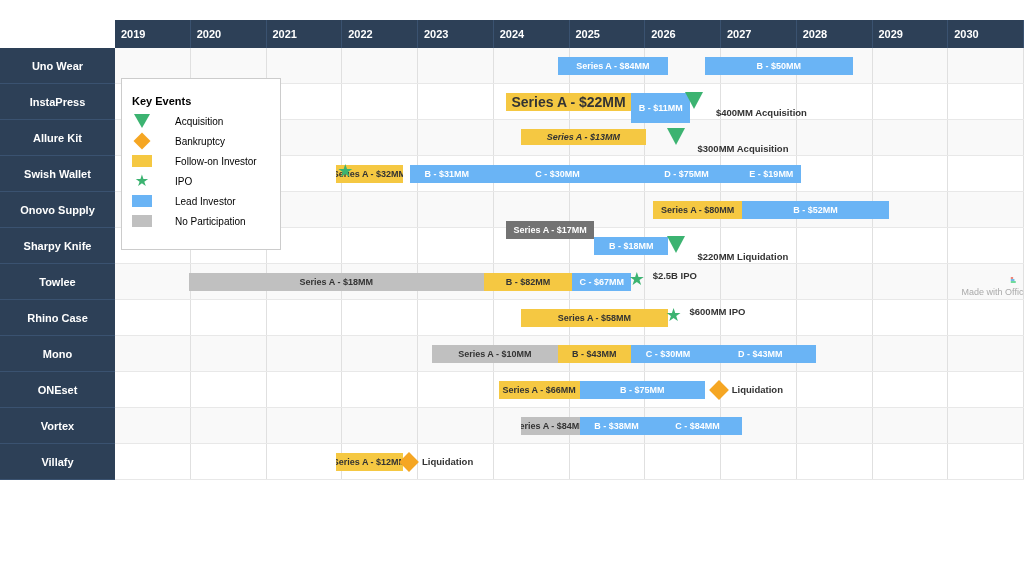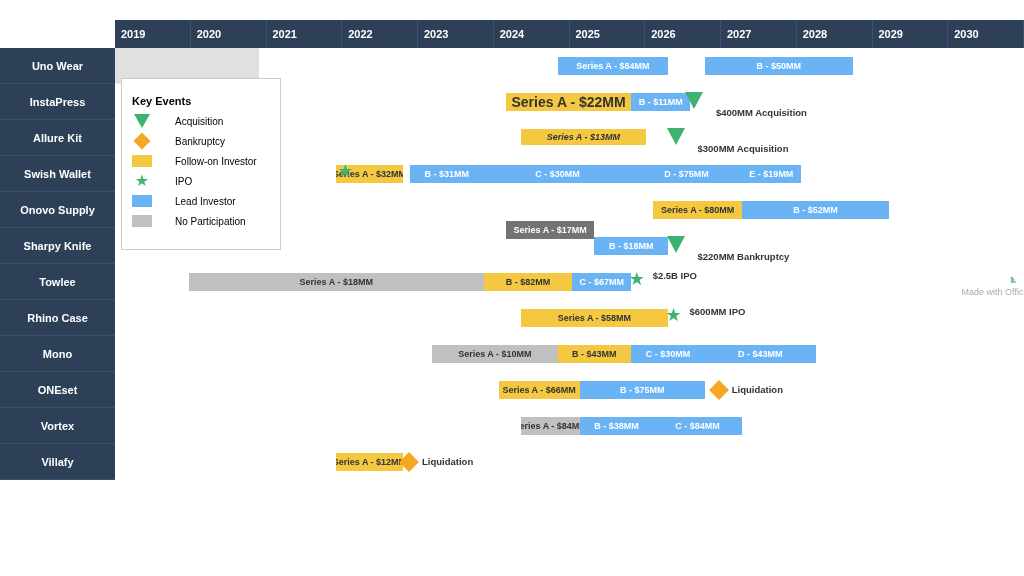--- a/index.html
+++ b/index.html
@@ -77,21 +77,21 @@
       align-items: center;
       justify-content: flex-start;
       padding-left: 6px;
       border-right: 1px solid #3a5270;
     }
 
     
     .grid-rows {
       flex: 1;
       display: flex;
-      flex-direction: row;
+      flex-direction: column;
       position: relative;
     }
 
     .grid-row {
       height: 36px;
       display: flex;
       position: relative;
       border-bottom: 1px solid #e8e8e8;
     }
 
@@ -418,40 +418,40 @@
           <div class="grid-cell"></div>
             <div class="grid-cell"></div>
           <div class="grid-cell"></div>
             <div class="grid-cell"></div>
         </div>
 
         <div class="events-layer" id="events-layer">
             <div style="position: absolute; left: 442.5px; top: 9px; width: 110.625px; height: 18px; background: rgb(106, 180, 245); display: flex; align-items: center; justify-content: center; font-size: 9px; font-weight: 600; color: rgb(255, 255, 255); white-space: nowrap; overflow: hidden;">Series A - $84MM</div>
             <div style="position: absolute; left: 590px; top: 9px; width: 147.5px; height: 18px; background: rgb(106, 180, 245); display: flex; align-items: center; justify-content: center; font-size: 9px; font-weight: 600; color: rgb(255, 255, 255); white-space: nowrap; overflow: hidden;">B - $50MM</div>
             <div style="position: absolute; left: 390.875px; top: 45px; width: 125.375px; height: 18px; background: rgb(245, 200, 66); display: flex; align-items: center; justify-content: center; font-size: 14px; font-weight: 600; color: rgb(51, 51, 51); white-space: nowrap; overflow: hidden;">Series A - $22MM</div>
-            <div style="position: absolute; left: 516.25px; top: 45px; width: 59px; height: 18px; background: rgb(106, 180, 245); display: flex; align-items: center; justify-content: center; font-size: 9px; font-weight: 600; color: rgb(255, 255, 255); white-space: nowrap; overflow: hidden;">B - $11MM</div>
+            <div style="position: absolute; left: 516.25px; top: 45px; width: 59px; height: 30px; background: rgb(106, 180, 245); display: flex; align-items: center; justify-content: center; font-size: 9px; font-weight: 600; color: rgb(255, 255, 255); white-space: nowrap; overflow: hidden;">B - $11MM</div>
             <div style="position: absolute; left: 569.938px; top: 44px; width: 0px; height: 0px; border-left: 9px solid transparent; border-right: 9px solid transparent; border-top: 17px solid rgb(60, 179, 113);">
               <span style="position: absolute; left: 22px; top: -2px; white-space: nowrap; font-size: 9.5px; font-weight: 600; color: rgb(51, 51, 51);">$400MM Acquisition</span>
             </div>
             <div style="position: absolute; left: 405.625px; top: 81px; width: 125.375px; height: 16px; background: rgb(245, 200, 66); display: flex; align-items: center; justify-content: center; font-size: 9px; font-weight: 600; color: rgb(51, 51, 51); white-space: nowrap; overflow: hidden; font-style: italic;">Series A - $13MM</div>
             <div style="position: absolute; left: 551.5px; top: 80px; width: 0px; height: 0px; border-left: 9px solid transparent; border-right: 9px solid transparent; border-top: 17px solid rgb(60, 179, 113);">
               <span style="position: absolute; left: 22px; top: -2px; white-space: nowrap; font-size: 9.5px; font-weight: 600; color: rgb(51, 51, 51);">$300MM Acquisition</span>
             </div>
             <div style="position: absolute; left: 221.25px; top: 117px; width: 66.375px; height: 18px; background: rgb(245, 200, 66); display: flex; align-items: center; justify-content: center; font-size: 9px; font-weight: 600; color: rgb(51, 51, 51); white-space: nowrap; overflow: hidden;">Series A - $32MM</div>
             <div style="position: absolute; left: 295px; top: 117px; width: 73.75px; height: 18px; background: rgb(106, 180, 245); display: flex; align-items: center; justify-content: center; font-size: 9px; font-weight: 600; color: rgb(255, 255, 255); white-space: nowrap; overflow: hidden;">B - $31MM</div>
             <div style="position: absolute; left: 368.75px; top: 117px; width: 147.5px; height: 18px; background: rgb(106, 180, 245); display: flex; align-items: center; justify-content: center; font-size: 9px; font-weight: 600; color: rgb(255, 255, 255); white-space: nowrap; overflow: hidden;">C - $30MM</div>
             <div style="position: absolute; left: 516.25px; top: 117px; width: 110.625px; height: 18px; background: rgb(106, 180, 245); display: flex; align-items: center; justify-content: center; font-size: 9px; font-weight: 600; color: rgb(255, 255, 255); white-space: nowrap; overflow: hidden;">D - $75MM</div>
             <div style="position: absolute; left: 626.875px; top: 117px; width: 59px; height: 18px; background: rgb(106, 180, 245); display: flex; align-items: center; justify-content: center; font-size: 9px; font-weight: 600; color: rgb(255, 255, 255); white-space: nowrap; overflow: hidden;">E - $19MM</div>
             <div style="position: absolute; left: 222.312px; top: 114px; font-size: 18px; color: rgb(60, 179, 113); line-height: 1;">★</div>
             <div style="position: absolute; left: 538.375px; top: 153px; width: 88.5px; height: 18px; background: rgb(245, 200, 66); display: flex; align-items: center; justify-content: center; font-size: 9px; font-weight: 600; color: rgb(51, 51, 51); white-space: nowrap; overflow: hidden;">Series A - $80MM</div>
             <div style="position: absolute; left: 626.875px; top: 153px; width: 147.5px; height: 18px; background: rgb(106, 180, 245); display: flex; align-items: center; justify-content: center; font-size: 9px; font-weight: 600; color: rgb(255, 255, 255); white-space: nowrap; overflow: hidden;">B - $52MM</div>
             <div style="position: absolute; left: 390.875px; top: 173px; width: 88.5px; height: 18px; background: #737373; display: flex; align-items: center; justify-content: center; font-size: 9px; font-weight: 600; color: rgb(255, 255, 255); white-space: nowrap; overflow: hidden;">Series A - $17MM</div>
             <div style="position: absolute; left: 479.375px; top: 189px; width: 73.75px; height: 18px; background: rgb(106, 180, 245); display: flex; align-items: center; justify-content: center; font-size: 9px; font-weight: 600; color: rgb(255, 255, 255); white-space: nowrap; overflow: hidden;">B - $18MM</div>
             <div style="position: absolute; left: 551.5px; top: 188px; width: 0px; height: 0px; border-left: 9px solid transparent; border-right: 9px solid transparent; border-top: 17px solid rgb(60, 179, 113);">
-              <span style="position: absolute; left: 22px; top: -2px; white-space: nowrap; font-size: 9.5px; font-weight: 600; color: rgb(51, 51, 51);">$220MM Bankruptcy</span>
+              <span style="position: absolute; left: 22px; top: -2px; white-space: nowrap; font-size: 9.5px; font-weight: 600; color: rgb(51, 51, 51);">$220MM Liquidation</span>
             </div>
             <div style="position: absolute; left: 73.75px; top: 225px; width: 295px; height: 18px; background: rgb(192, 192, 192); display: flex; align-items: center; justify-content: center; font-size: 9px; font-weight: 600; color: rgb(51, 51, 51); white-space: nowrap; overflow: hidden;">Series A - $18MM</div>
             <div style="position: absolute; left: 368.75px; top: 225px; width: 88.5px; height: 18px; background: rgb(245, 200, 66); display: flex; align-items: center; justify-content: center; font-size: 9px; font-weight: 600; color: rgb(51, 51, 51); white-space: nowrap; overflow: hidden;">B - $82MM</div>
             <div style="position: absolute; left: 457.25px; top: 225px; width: 59px; height: 18px; background: rgb(106, 180, 245); display: flex; align-items: center; justify-content: center; font-size: 9px; font-weight: 600; color: rgb(255, 255, 255); white-space: nowrap; overflow: hidden;">C - $67MM</div>
             <div style="position: absolute; left: 513.625px; top: 222px; font-size: 18px; color: rgb(60, 179, 113); line-height: 1;">★<span style="position: absolute; left: 24px; top: 1px; white-space: nowrap; font-size: 9.5px; font-weight: 600; color: rgb(51, 51, 51);">$2.5B IPO</span></div>
             <div style="position: absolute; left: 405.625px; top: 261px; width: 147.5px; height: 18px; background: rgb(245, 200, 66); display: flex; align-items: center; justify-content: center; font-size: 9px; font-weight: 600; color: rgb(51, 51, 51); white-space: nowrap; overflow: hidden;">Series A - $58MM</div>
             <div style="position: absolute; left: 550.5px; top: 258px; font-size: 18px; color: rgb(60, 179, 113); line-height: 1;">★<span style="position: absolute; left: 24px; top: 1px; white-space: nowrap; font-size: 9.5px; font-weight: 600; color: rgb(51, 51, 51);">$600MM IPO</span></div>
             <div style="position: absolute; left: 317.125px; top: 297px; width: 125.375px; height: 18px; background: rgb(192, 192, 192); display: flex; align-items: center; justify-content: center; font-size: 9px; font-weight: 600; color: rgb(51, 51, 51); white-space: nowrap; overflow: hidden;">Series A - $10MM</div>
             <div style="position: absolute; left: 442.5px; top: 297px; width: 73.75px; height: 18px; background: rgb(245, 200, 66); display: flex; align-items: center; justify-content: center; font-size: 9px; font-weight: 600; color: rgb(51, 51, 51); white-space: nowrap; overflow: hidden;">B - $43MM</div>
             <div style="position: absolute; left: 516.25px; top: 297px; width: 73.75px; height: 18px; background: rgb(106, 180, 245); display: flex; align-items: center; justify-content: center; font-size: 9px; font-weight: 600; color: rgb(255, 255, 255); white-space: nowrap; overflow: hidden;">C - $30MM</div>

